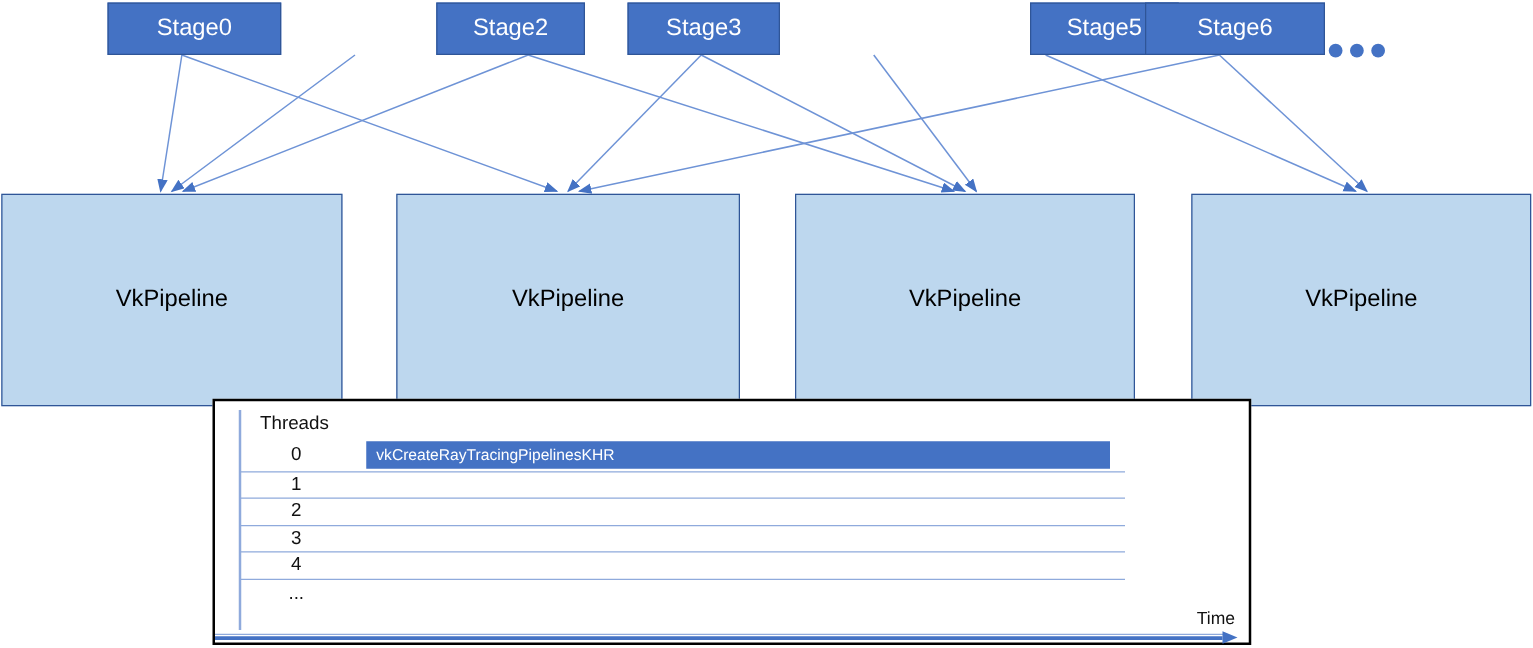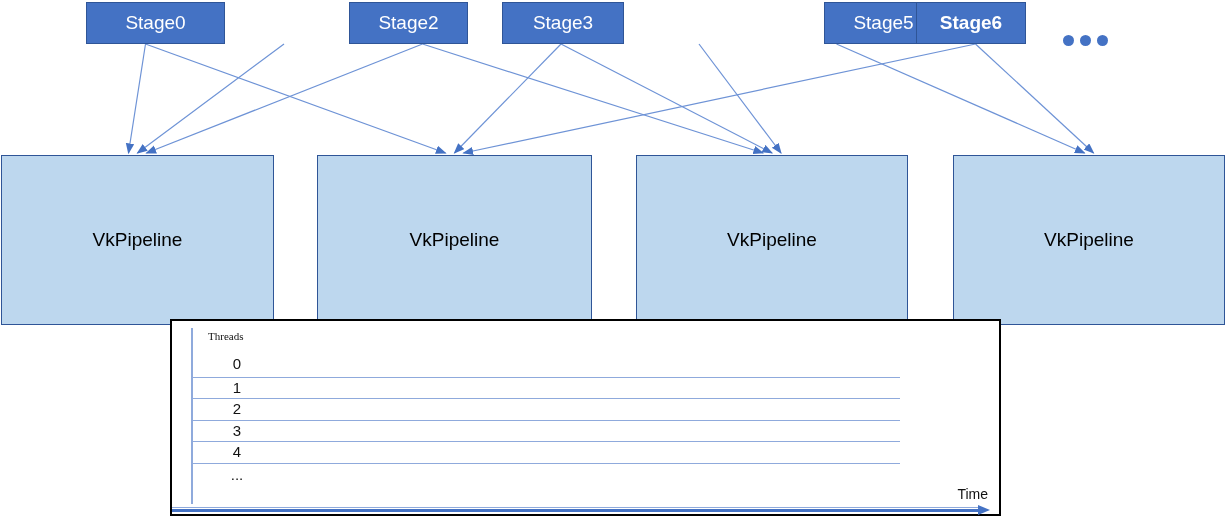--- a/index.html
+++ b/index.html
@@ -23,21 +23,21 @@
     position:absolute;top:155px;height:170px;
     background:#BDD7EE;border:1.5px solid #2F5597;box-sizing:border-box;
     display:flex;align-items:center;justify-content:center;
     color:#000;font-size:19px;
   }
   
   .chart{
     position:absolute;left:170px;top:319px;width:831px;height:197px;
     border:2px solid #000;box-sizing:border-box;background:#fff;
   }
-  .chart .axis-title{position:absolute;left:36px;top:9px;font-size:11px;color:#111;font-family:Liberation Serif, serif;}
+  .chart .axis-title{position:absolute;left:36px;top:9px;font-size:15px;color:#111;}
   .chart .v-axis{position:absolute;left:19px;top:7px;width:2px;height:176px;background:#8FAADC;}
   .chart .row-line{position:absolute;left:20px;width:708px;height:1px;background:#8FAADC;}
   .chart .row-label{position:absolute;left:45px;width:40px;height:22px;line-height:22px;
     text-align:center;font-size:15px;color:#111;}
   .chart .bar{
     position:absolute;left:121px;top:32px;width:595px;height:22px;background:#4472C4;
     color:#fff;font-size:12.5px;line-height:22px;padding-left:8px;box-sizing:border-box;
     white-space:nowrap;overflow:hidden;
   }
   .chart .time-line-light{position:absolute;left:0;top:186px;width:810px;height:1px;background:#8FAADC;}
@@ -72,21 +72,21 @@
         <line x1="699" y1="44" x2="781" y2="153" stroke="#6E93D6" stroke-width="1.2" marker-end="url(#ah)"></line>
         <line x1="836.5" y1="44" x2="1084.5" y2="153" stroke="#6E93D6" stroke-width="1.2" marker-end="url(#ah)"></line>
         <line x1="975.5" y1="44" x2="1093.5" y2="153" stroke="#6E93D6" stroke-width="1.2" marker-end="url(#ah)"></line>
       </g>
   </svg>
 
   <div class="stage" style="left:86px;width:139px;"><span>Stage0</span></div>
   <div class="stage" style="left:349px;width:119px;"><span>Stage2</span></div>
   <div class="stage" style="left:502px;width:122px;"><span>Stage3</span></div>
   <div class="stage" style="left:777px;width:119px;margin-left:47px;"><span>Stage5</span></div>
-  <div class="stage" style="left:916px;width:110px;font-weight:bold;"><span>Stage6</span></div>
+  <div class="stage" style="left:916px;width:144px;"><span>Stage6</span></div>
 
   <div class="dots">
     <span class="dot"></span>
     <span class="dot"></span>
     <span class="dot"></span>
   </div>
 
   <div class="pipeline" style="left:1px;width:273px;">
       <span>VkPipeline</span>
     </div>
@@ -110,20 +110,23 @@
     <div class="row-line" style="top:120px;"></div>
     <div class="row-line" style="top:142px;"></div>
 
     <span class="row-label" style="top:32px;">0</span>
     <span class="row-label" style="top:56px;">1</span>
     <span class="row-label" style="top:77px;">2</span>
     <span class="row-label" style="top:99px;">3</span>
     <span class="row-label" style="top:120px;">4</span>
     <span class="row-label" style="top:143px;">...</span>
 
+    <div class="bar">
+      <span>vkCreateRayTracingPipelinesKHR</span>
+    </div>
 
     <div class="time-line-light"></div>
     <div class="time-line"></div>
     <div class="time-arrowhead"></div>
     <span class="time-label">Time</span>
   </div>
 
 </div>
 
 </body></html>

